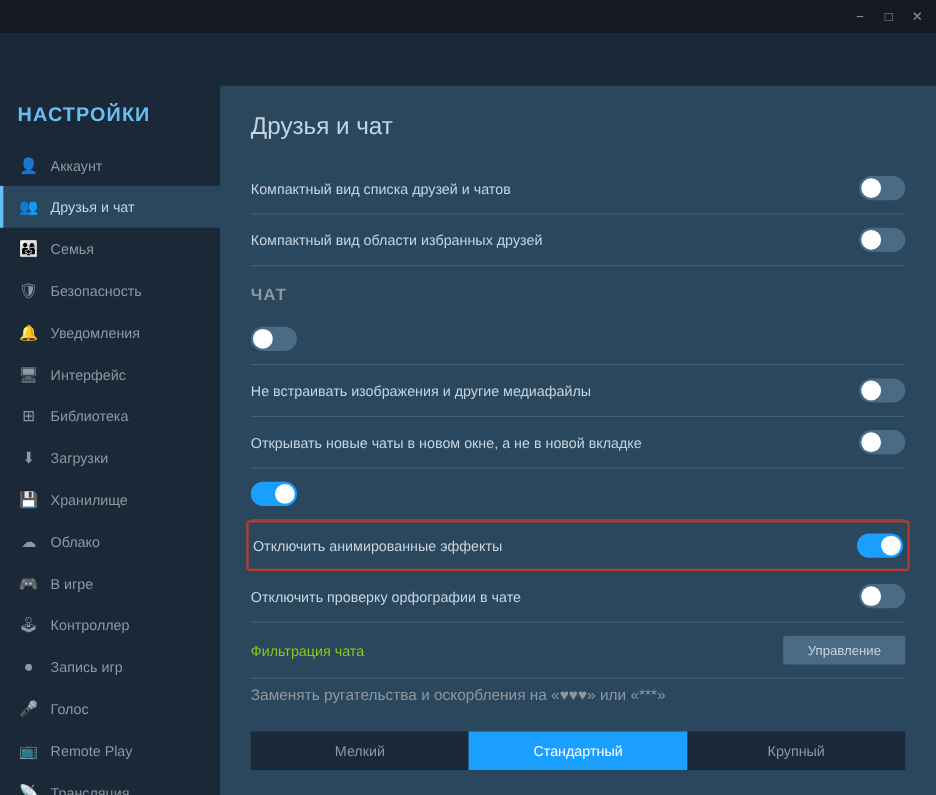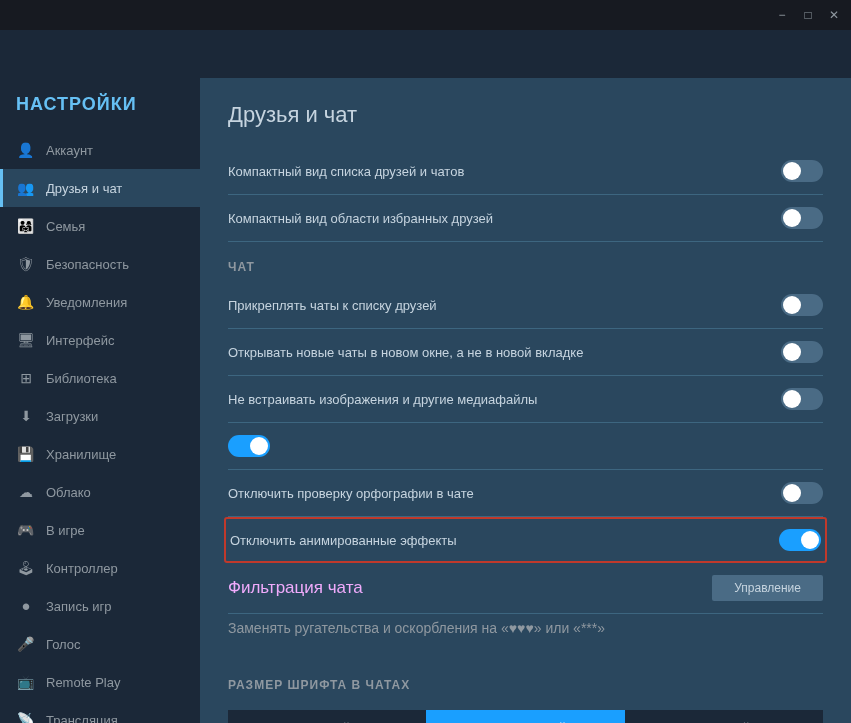--- a/index.html
+++ b/index.html
@@ -105,21 +105,21 @@
     .setting-row:last-child { border-bottom: none; }
     .setting-label {
       color: #c6d4df;
       font-size: 13px;
       flex: 1;
     }
 
     
     .section-header {
       color: #8f98a0;
-      font-size: 12px;
+      font-size: 15px;
       font-weight: bold;
       letter-spacing: 1px;
       padding: 18px 0 8px 0;
     }
 
     
     .toggle {
       width: 42px;
       height: 22px;
       border-radius: 11px;
@@ -167,22 +167,22 @@
 
     
     .filter-row {
       display: flex;
       align-items: center;
       justify-content: space-between;
       padding: 12px 0;
       border-bottom: 1px solid #3d6680;
     }
     .filter-label {
-      color: #f0abfc;
-      font-size: 17px;
+      color: #84cc16;
+      font-size: 13px;
     }
     .manage-btn {
       background: #4a6b85;
       border: none;
       color: #c6d4df;
       padding: 6px 22px;
       cursor: pointer;
       font-size: 12px;
       border-radius: 2px;
     }
@@ -309,51 +309,49 @@
       <div class="toggle"></div>
     </div>
     <div class="setting-row">
       <span class="setting-label">Компактный вид области избранных друзей</span>
       <div class="toggle"></div>
     </div>
 
     <div class="section-header">ЧАТ</div>
 
     <div class="setting-row">
-      <span class="setting-label">Прикреплять чаты к списку друзей</span>
+      <div class="toggle"></div>
+    </div>
+    <div class="setting-row">
+      <span class="setting-label">Не встраивать изображения и другие медиафайлы</span>
       <div class="toggle"></div>
     </div>
     <div class="setting-row">
       <span class="setting-label">Открывать новые чаты в новом окне, а не в новой вкладке</span>
       <div class="toggle"></div>
     </div>
     <div class="setting-row">
-      <span class="setting-label">Не встраивать изображения и другие медиафайлы</span>
-      <div class="toggle"></div>
-    </div>
-    <div class="setting-row">
       <div class="toggle on"></div>
-    </div>
-    <div class="setting-row">
-      <span class="setting-label">Отключить проверку орфографии в чате</span>
-      <div class="toggle"></div>
     </div>
     <div class="setting-row highlighted">
       <span class="setting-label">Отключить анимированные эффекты</span>
       <div class="toggle on"></div>
     </div>
+    <div class="setting-row">
+      <span class="setting-label">Отключить проверку орфографии в чате</span>
+      <div class="toggle"></div>
+    </div>
 
     <div class="filter-row">
       <span class="filter-label">Фильтрация чата</span>
       <button class="manage-btn">Управление</button>
     </div>
     <div class="filter-note">Заменять ругательства и оскорбления на «♥♥♥» или «***»</div>
 
     <div class="font-size-section">
-      <div class="section-header">РАЗМЕР ШРИФТА В ЧАТАХ</div>
       <div class="font-size-buttons">
         <button class="font-size-btn">Мелкий</button>
         <button class="font-size-btn active">Стандартный</button>
         <button class="font-size-btn">Крупный</button>
       </div>
     </div>
   </div>
 </div>
 
 </body></html>

